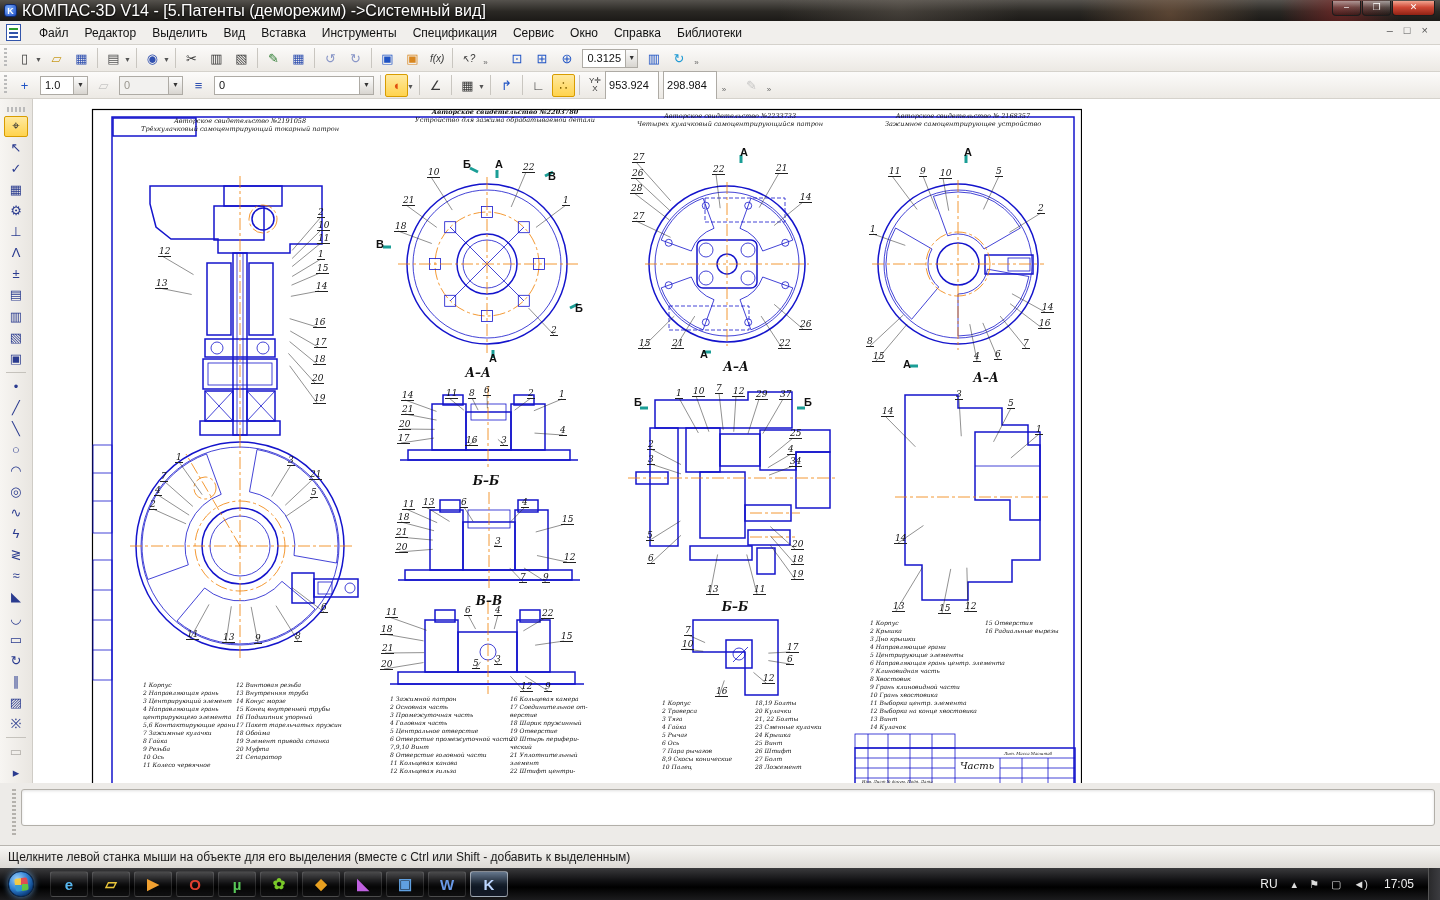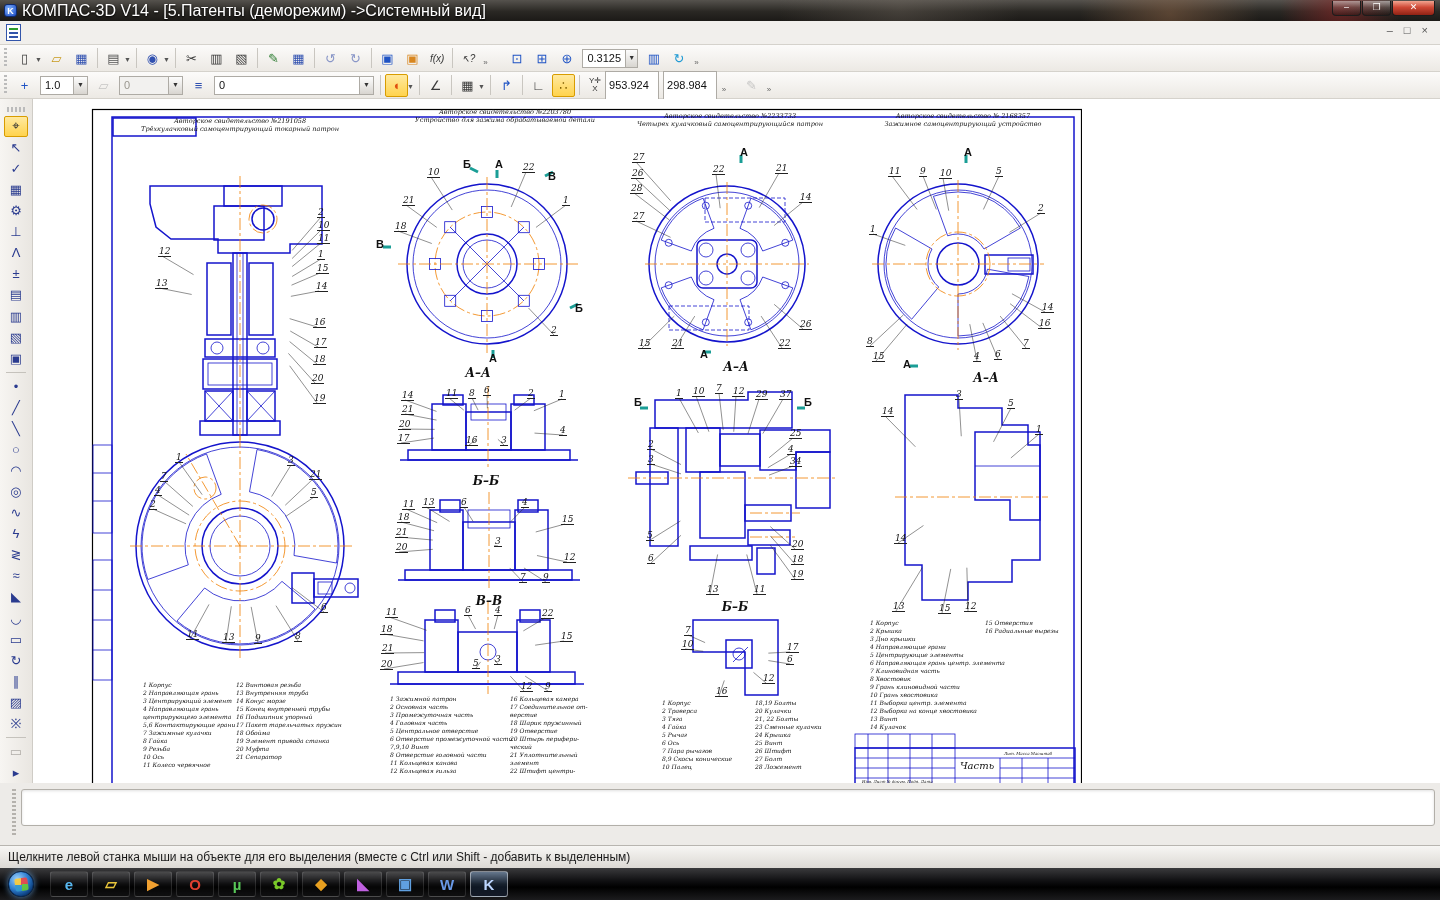--- a/index.html
+++ b/index.html
@@ -123,20 +123,33 @@
   <div class="wtitle">КОМПАС-3D V14 - [5.Патенты (деморежим) -&gt;Системный вид]</div>
   <div id="winbtns">
     <div class="wbtn">–</div>
     <div class="wbtn">❐</div>
     <div class="wbtn close">✕</div>
   </div>
 </div>
 
 <div id="menubar">
   <div class="docico"></div>
+  <div id="menuitems" style="display:flex;">
+      <span class="menu-item">Файл</span>
+      <span class="menu-item">Редактор</span>
+      <span class="menu-item">Выделить</span>
+      <span class="menu-item">Вид</span>
+      <span class="menu-item">Вставка</span>
+      <span class="menu-item">Инструменты</span>
+      <span class="menu-item">Спецификация</span>
+      <span class="menu-item">Сервис</span>
+      <span class="menu-item">Окно</span>
+      <span class="menu-item">Справка</span>
+      <span class="menu-item">Библиотеки</span>
+    </div>
 </div>
 <div id="mdibtns">– □ ×</div>
 
 <div id="tb1" class="tbar">
   <div class="grip"></div>
 <div class="tool hasdd">▯<span class="dd">▼</span></div>
     <div class="tool" style="color: rgb(200, 154, 30);">▱</div>
     <div class="tool" style="color: rgb(48, 80, 176);">▦</div>
     <div class="tsep"></div>
     <div class="tool hasdd" style="color: rgb(85, 85, 85);">▤<span class="dd">▼</span></div>
@@ -581,26 +594,26 @@
         <line x1="1039" y1="434" x2="1010.88" y2="457.94" class="ld"></line>
         <line x1="898" y1="543" x2="923.46" y2="525.52" class="ld"></line>
         <line x1="896" y1="611" x2="922.22" y2="567.68" class="ld"></line>
         <line x1="942" y1="613" x2="950.74" y2="568.92" class="ld"></line>
         <line x1="968" y1="611" x2="966.86" y2="567.68" class="ld"></line>
       </g>
 </svg>
 <div id="labels">
       <div class="shl shl-t" style="left: 207px; top: 18px;">Авторское свидетельство №2191058</div>
       <div class="shl shl-t" style="left: 207px; top: 26px;">Трёхкулачковый самоцентрирующий токарный патрон</div>
-      <div class="shl shl-t" style="left: 472px; top: 9px;">Авторское свидетельство №2203780</div>
+      <div class="shl shl-t" style="left: 472px; top: 9px; font-weight: bold;">Авторское свидетельство №2203780</div>
       <div class="shl shl-t" style="left: 472px; top: 17px;">Устройство для зажима обрабатываемой детали</div>
       <div class="shl shl-t" style="left: 697px; top: 13px;">Авторское свидетельство №2233733</div>
       <div class="shl shl-t" style="left: 697px; top: 21px; text-align: center;">Четырех кулачковый самоцентрирующийся патрон</div>
       <div class="shl shl-t" style="left: 930px; top: 13px;">Авторское свидетельство № 2168357</div>
-      <div class="shl shl-t" style="left: 930px; top: 21px;">Зажимное самоцентрирующий устройство</div>
+      <div class="shl shl-t" style="left: 930px; top: 21px;">Зажимное самоцентрирующее устройство</div>
       <div class="shl shl-v" style="left: 445px; top: 267px;">А–А</div>
       <div class="shl shl-v" style="left: 453px; top: 375px;">Б–Б</div>
       <div class="shl shl-v" style="left: 456px; top: 495px;">В–В</div>
       <div class="shl shl-v" style="left: 703px; top: 261px;">А–А</div>
       <div class="shl shl-v" style="left: 702px; top: 501px;">Б–Б</div>
       <div class="shl shl-v" style="left: 953px; top: 272px;">А–А</div>
       <div class="shl shl-s" style="left: 430px; top: 59px;">Б</div>
       <div class="shl shl-s" style="left: 515px; top: 71px;">В</div>
       <div class="shl shl-s" style="left: 343px; top: 139px;">В</div>
       <div class="shl shl-s" style="left: 542px; top: 203px;">Б</div>
@@ -849,13 +862,24 @@
       <div class="tkbtn" style="color: rgb(240, 160, 48);">▶</div>
       <div class="tkbtn" style="color: rgb(224, 64, 48);">O</div>
       <div class="tkbtn" style="color: rgb(88, 200, 88);">µ</div>
       <div class="tkbtn" style="color: rgb(122, 200, 41);">✿</div>
       <div class="tkbtn" style="color: rgb(232, 160, 32);">◆</div>
       <div class="tkbtn" style="color: rgb(192, 96, 224);">◣</div>
       <div class="tkbtn" style="color: rgb(96, 160, 224);">▣</div>
       <div class="tkbtn" style="color: rgb(106, 154, 232);">W</div>
       <div class="tkbtn active" style="color: rgb(188, 214, 255);">K</div>
     </div>
+  <div id="tray">
+    <span class="lang">RU</span>
+    <span id="trayicons" style="display:flex;">
+        <span class="tico">▴</span>
+        <span class="tico">⚑</span>
+        <span class="tico">▢</span>
+        <span class="tico">◄)</span>
+      </span>
+    <span class="clock">17:05</span>
+    <span id="showdesk"></span>
+  </div>
 </div>
 
 </body></html>

